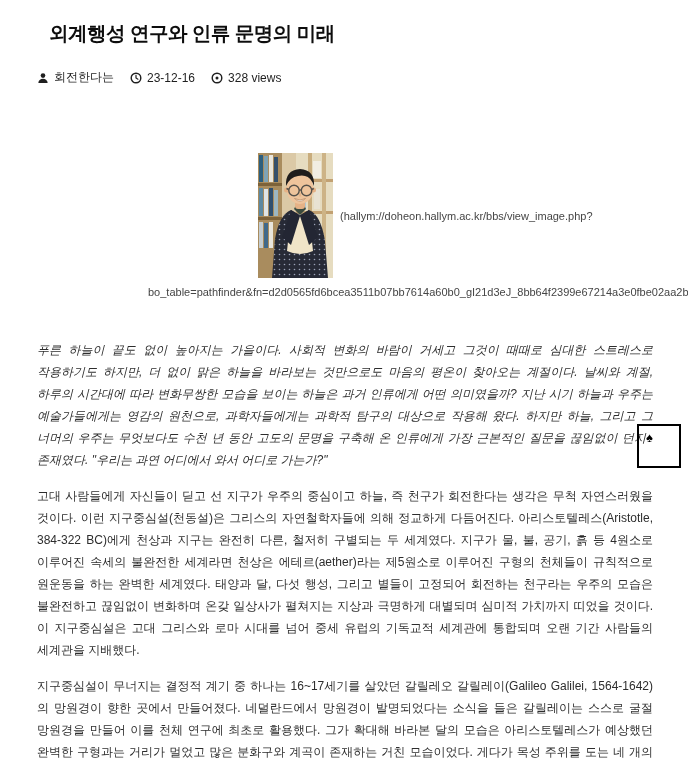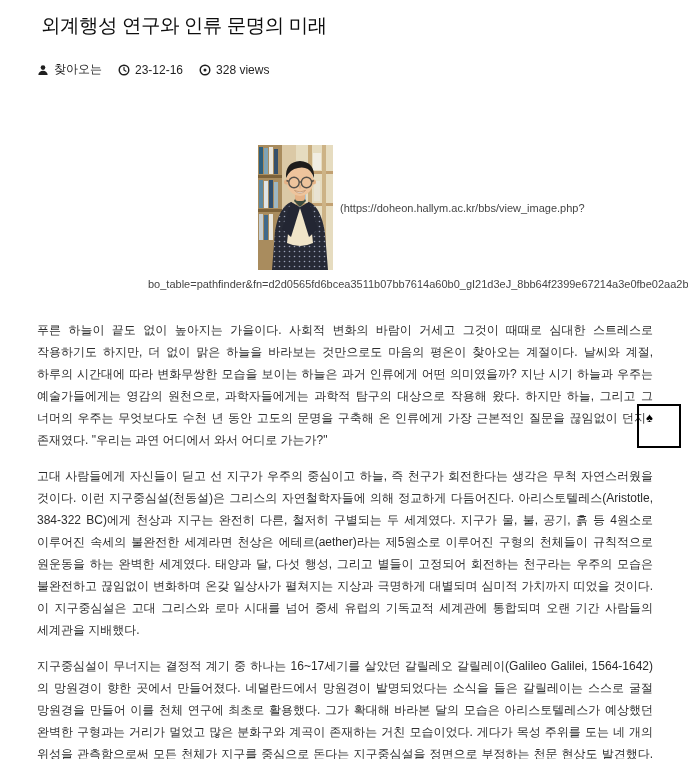--- a/index.html
+++ b/index.html
@@ -3,58 +3,58 @@
 <meta charset="utf-8">
 <style>
   html,body{margin:0;padding:0;background:#ffffff;}
   body{
     width:688px;height:759px;overflow:hidden;
     font-family:"Liberation Sans","DejaVu Sans",sans-serif;
     color:#2d2d2d;
   }
   .content{padding:10px 35px 0 37px;}
   h1.title{
-    margin:4px;font-size:19.5px;font-weight:normal;color:#0d0d0d;
+    margin:12px;font-size:19.5px;font-weight:bold;color:#0d0d0d;
     letter-spacing:-0.5px;line-height:1.2;
   }
   .meta{margin-top:24px;display:flex;align-items:center;gap:16px;
     font-size:12px;color:#1f1f1f;}
   .meta-item{display:flex;align-items:center;gap:5px;}
   .meta-item svg{display:block;}
   .figure{position:relative;height:158px;margin-top:67px;}
   .photo{position:absolute;left:221px;top:0;width:75px;height:125px;cursor:pointer;}
   .photo svg{display:block;}
   .cap1{position:absolute;left:303px;top:57px;font-size:11px;color:#454545;white-space:nowrap;}
   .cap2{position:absolute;left:111px;top:133px;font-size:11px;color:#454545;white-space:nowrap;}
   .para{
     margin:0 0 14px 0;font-size:12px;line-height:22px;
     text-align:justify;word-break:keep-all;color:#2d2d2d;
   }
-  .para.first{margin-top:16px;}
+  .para.first{margin-top:28px;font-style:italic;}
   .glyph-anchor{position:relative;display:inline-block;}
   .glyph{font-size:13px;color:#000;}
   .hlbox{
     position:absolute;left:-9px;top:-3px;width:40px;height:40px;
     border:2px solid #000;background:transparent;pointer-events:none;z-index:2;
   }
 </style>
 </head>
 <body>
 
 <div class="content">
 
   <h1 class="title">외계행성 연구와 인류 문명의 미래</h1>
 
   <div class="meta">
     <span class="meta-item">
       <svg width="12" height="12" viewBox="0 0 16 16">
         <circle cx="8" cy="4.8" r="3.1" fill="#1f1f1f"></circle>
         <path d="M1.8 14.5c0-3.4 2.8-5.6 6.2-5.6s6.2 2.2 6.2 5.6z" fill="#1f1f1f"></path>
       </svg>
-      <span>찾아오는</span>
+      <span>회전한다는</span>
     </span>
     <span class="meta-item">
       <svg width="12" height="12" viewBox="0 0 16 16">
         <circle cx="8" cy="8" r="6.4" fill="none" stroke="#1f1f1f" stroke-width="1.9"></circle>
         <path d="M8 4.6V8l2.6 1.6" fill="none" stroke="#1f1f1f" stroke-width="1.6" stroke-linecap="round"></path>
       </svg>
       <span>23-12-16</span>
     </span>
     <span class="meta-item">
       <svg width="12" height="12" viewBox="0 0 16 16">
@@ -112,21 +112,21 @@
           <circle cx="36" cy="37.5" r="5.2"></circle>
           <circle cx="48.5" cy="37.5" r="5.2"></circle>
           <path d="M41.2 37 L43.3 37"></path>
           <path d="M30.8 36.5 L28.5 35.5"></path>
           <path d="M53.7 36.5 L55.8 35.5"></path>
         </g>
         <path d="M42 40 L42 43.5" stroke="#d9a477" stroke-width="1" fill="none"></path>
         <path d="M36.5 45.5 Q42 51 47.5 45.5 Q42 48.5 36.5 45.5 Z" fill="#fdfdfb" stroke="#b88a64" stroke-width="0.7"></path>
       </svg>
     </div>
-    <span class="cap1">(https://doheon.hallym.ac.kr/bbs/view_image.php?</span>
+    <span class="cap1">(hallym://doheon.hallym.ac.kr/bbs/view_image.php?</span>
     <span class="cap2">bo_table=pathfinder&amp;fn=d2d0565fd6bcea3511b07bb7614a60b0_gI21d3eJ_8bb64f2399e67214a3e0fbe02aa2b82d97bd24a9.jpg)</span>
   </div>
 
   <p class="para first"><span>푸른 하늘이 끝도 없이 높아지는 가을이다. 사회적 변화의 바람이 거세고 그것이 때때로 심대한 스트레스로 작용하기도 하지만, 더 없이 맑은 하늘을 바라보는 것만으로도 마음의 평온이 찾아오는 계절이다. 날씨와 계절, 하루의 시간대에 따라 변화무쌍한 모습을 보이는 하늘은 과거 인류에게 어떤 의미였을까? 지난 시기 하늘과 우주는 예술가들에게는 영감의 원천으로, 과학자들에게는 과학적 탐구의 대상으로 작용해 왔다. 하지만 하늘, 그리고 그 너머의 우주는 무엇보다도 수천 년 동안 고도의 문명을 구축해 온 인류에게 가장 근본적인 질문을 끊임없이 던지</span><span class="glyph-anchor"><span class="glyph">♠</span><span class="hlbox"></span></span><span> 존재였다. "우리는 과연 어디에서 와서 어디로 가는가?"</span></p>
 
   <p class="para">고대 사람들에게 자신들이 딛고 선 지구가 우주의 중심이고 하늘, 즉 천구가 회전한다는 생각은 무척 자연스러웠을 것이다. 이런 지구중심설(천동설)은 그리스의 자연철학자들에 의해 정교하게 다듬어진다. 아리스토텔레스(Aristotle, 384-322 BC)에게 천상과 지구는 완전히 다른, 철저히 구별되는 두 세계였다. 지구가 물, 불, 공기, 흙 등 4원소로 이루어진 속세의 불완전한 세계라면 천상은 에테르(aether)라는 제5원소로 이루어진 구형의 천체들이 규칙적으로 원운동을 하는 완벽한 세계였다. 태양과 달, 다섯 행성, 그리고 별들이 고정되어 회전하는 천구라는 우주의 모습은 불완전하고 끊임없이 변화하며 온갖 일상사가 펼쳐지는 지상과 극명하게 대별되며 심미적 가치까지 띠었을 것이다. 이 지구중심설은 고대 그리스와 로마 시대를 넘어 중세 유럽의 기독교적 세계관에 통합되며 오랜 기간 사람들의 세계관을 지배했다.</p>
 
   <p class="para">지구중심설이 무너지는 결정적 계기 중 하나는 16~17세기를 살았던 갈릴레오 갈릴레이(Galileo Galilei, 1564-1642)의 망원경이 향한 곳에서 만들어졌다. 네덜란드에서 망원경이 발명되었다는 소식을 들은 갈릴레이는 스스로 굴절 망원경을 만들어 이를 천체 연구에 최초로 활용했다. 그가 확대해 바라본 달의 모습은 아리스토텔레스가 예상했던 완벽한 구형과는 거리가 멀었고 많은 분화구와 계곡이 존재하는 거친 모습이었다. 게다가 목성 주위를 도는 네 개의 위성을 관측함으로써 모든 천체가 지구를 중심으로 돈다는 지구중심설을 정면으로 부정하는 천문 현상도 발견했다. 그의 발견과 요하네스 케플러(Johannes Kepler, 1571-1630)의 행성 운동 법칙이 확립되면서 서서히 수용되던 태양중심설(지동설)은 아이작 뉴턴(Isaac Newton, 1642-1726)의 운동법칙과 만유인력 법칙의 수립을 거치며 확고히 자리를 잡게 된다. 이로써 지구 대신 태양이 우주의 중심이란 지위를 차지했고 천상과 지상의 구분은 사라졌다.</p>
 
 </div>

